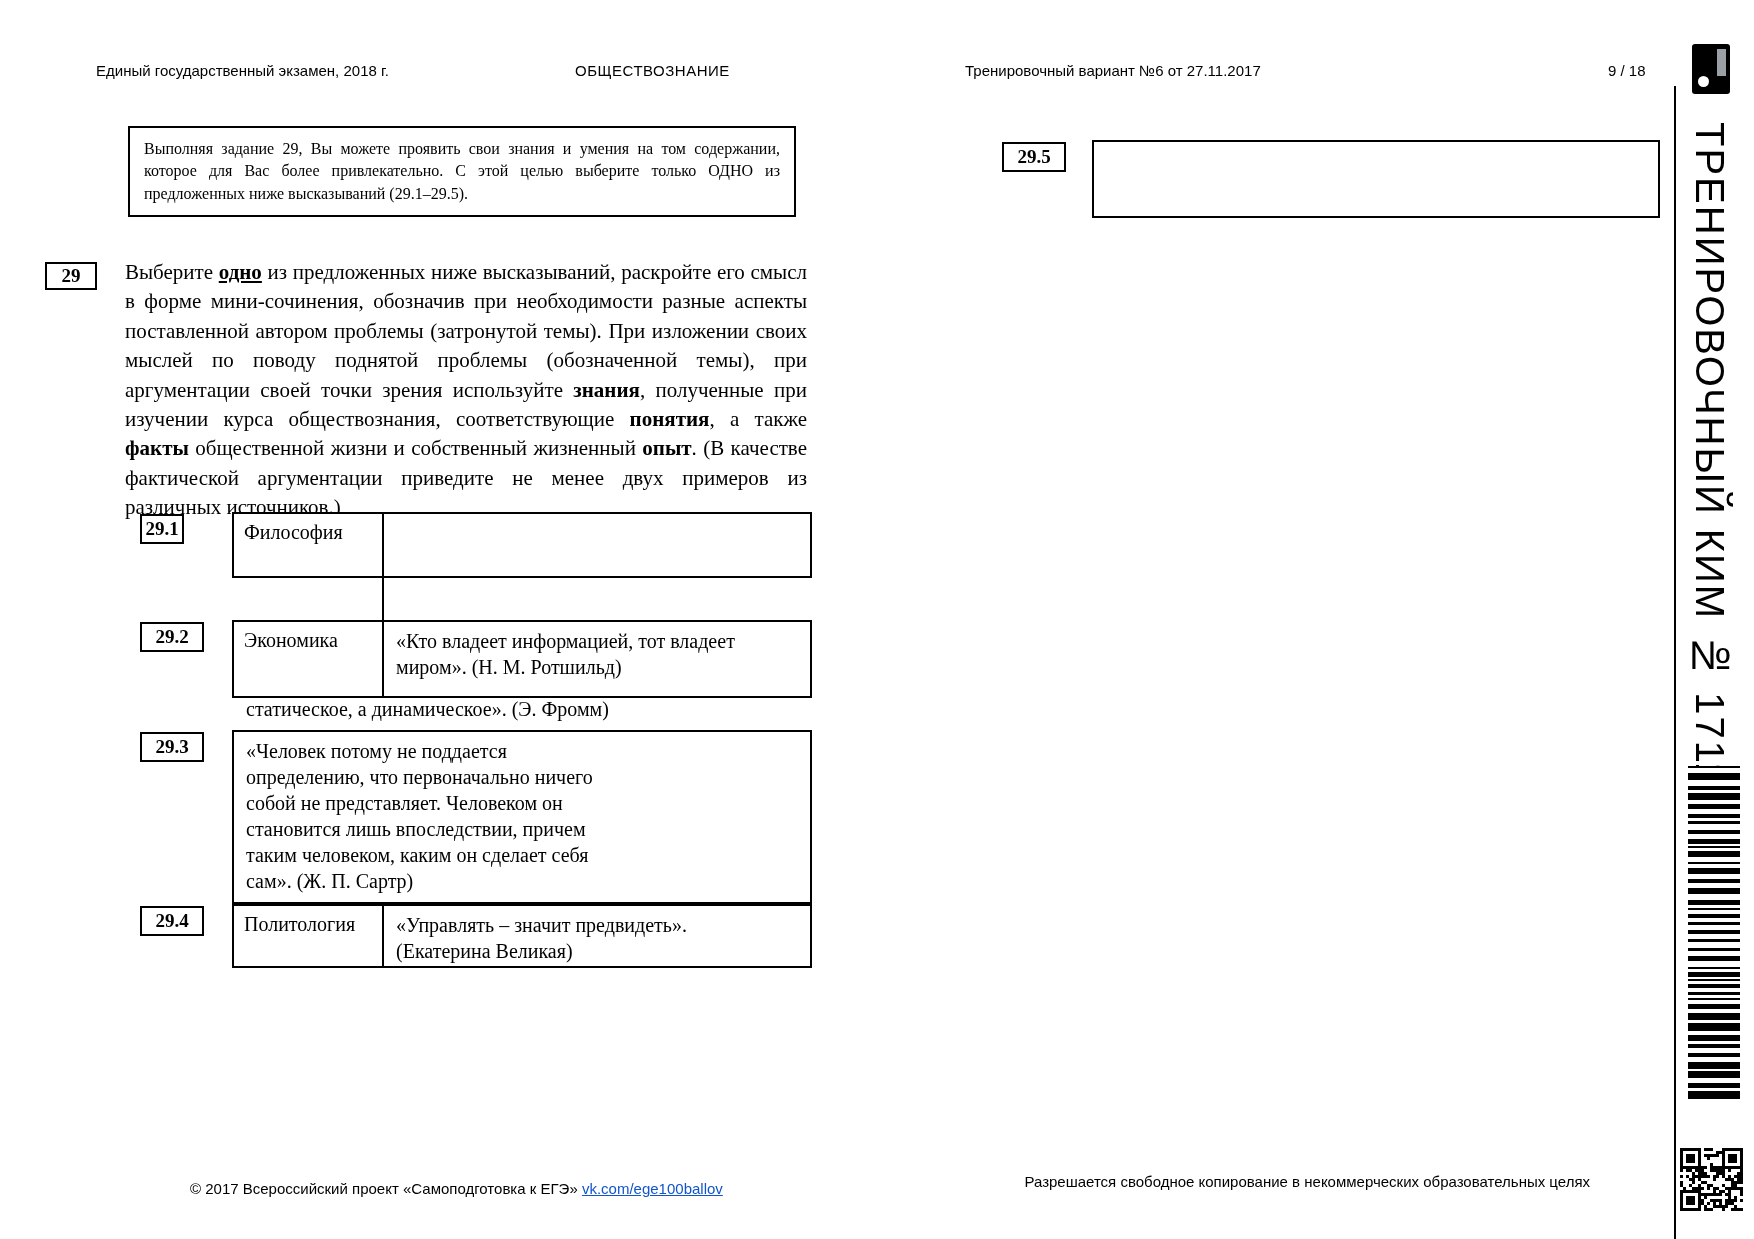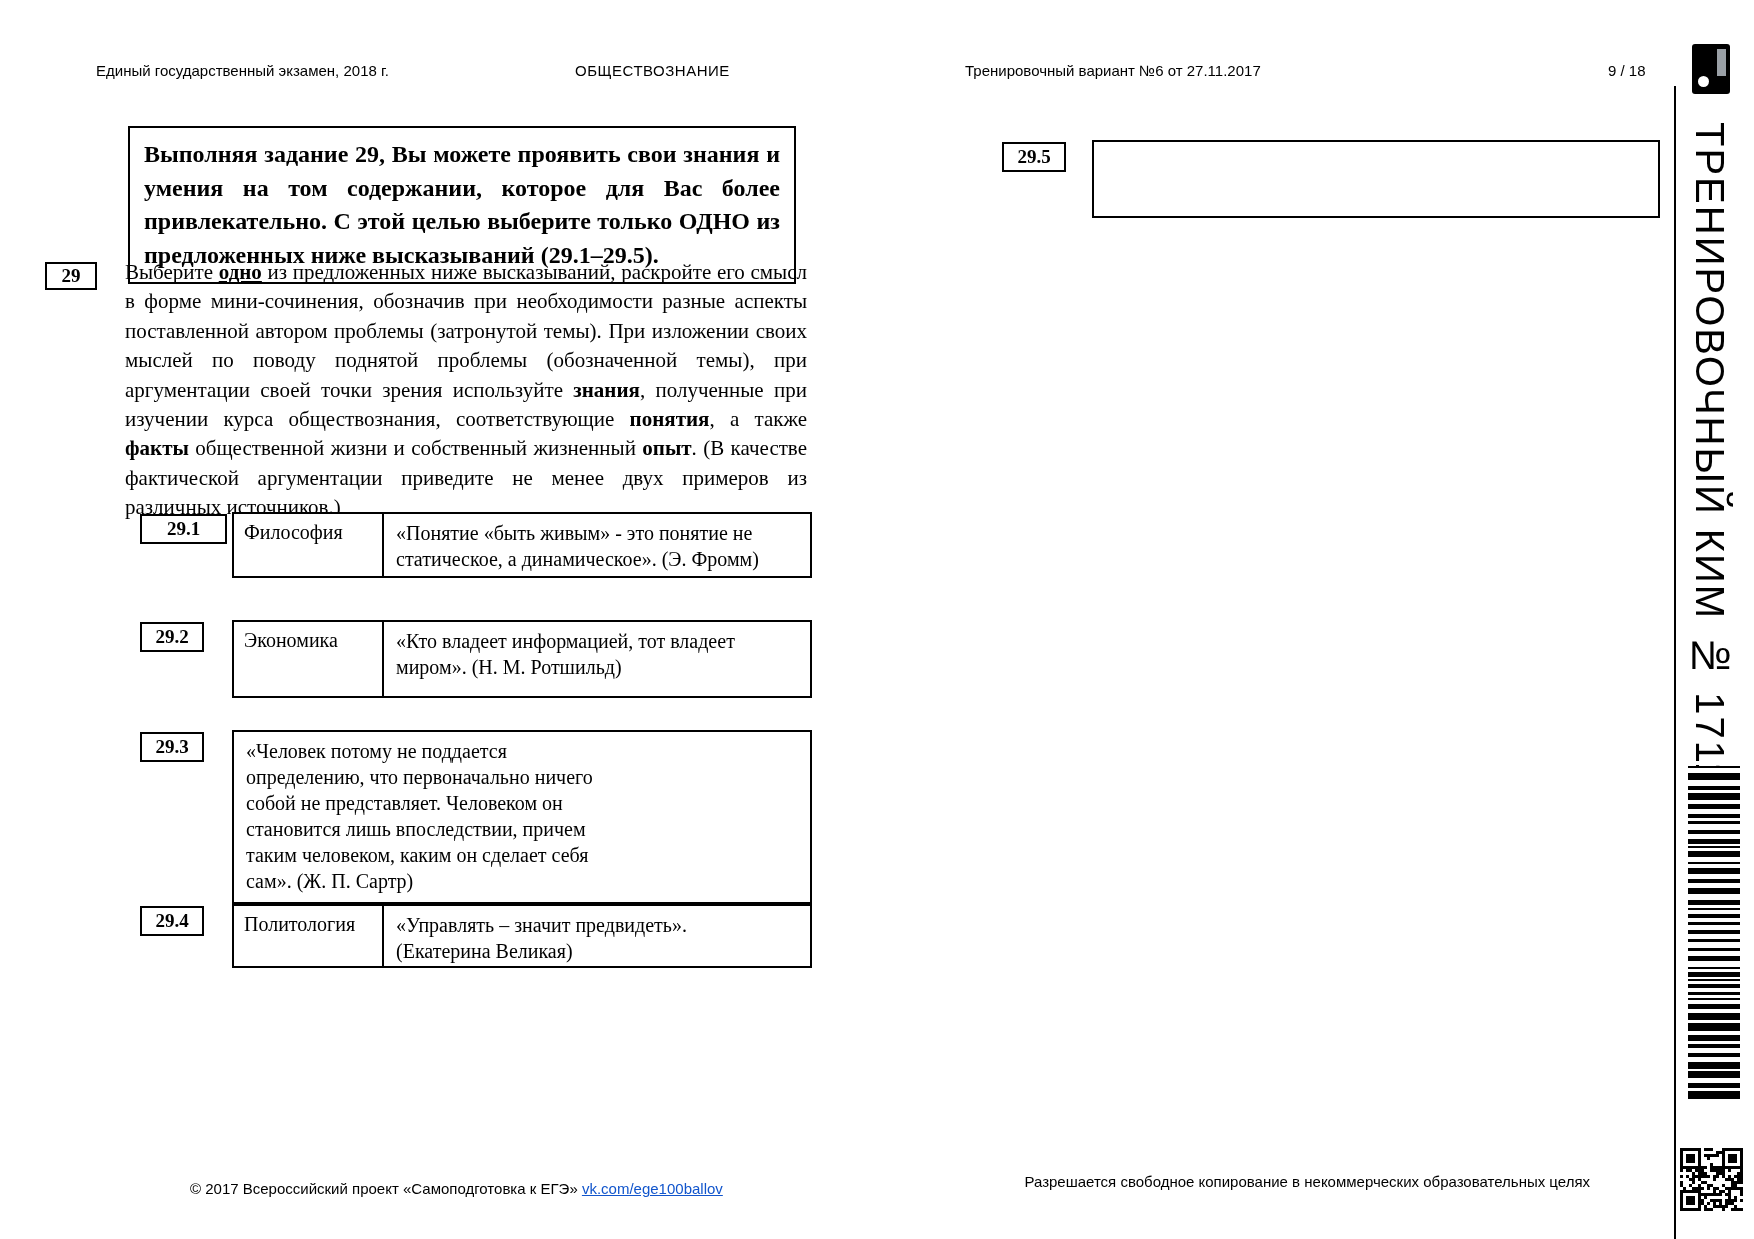--- a/index.html
+++ b/index.html
@@ -6,21 +6,21 @@
   html,body { background:#fff; }
   body {
     width:1754px; height:1239px; position:relative; overflow:hidden;
     font-family:"Liberation Serif", serif; color:#000;
   }
   .abs { position:absolute; }
   .sans { font-family:"Liberation Sans", sans-serif; }
   .hdr { font-size:15px; white-space:nowrap; }
   .intro-box {
     border:2px solid #000; padding:10px 14px;
-    font-weight:bold; font-size:24px; line-height:1.4; text-align:justify;
+    font-weight:normal; font-size:16px; line-height:1.4; text-align:justify;
   }
   .num-box {
     border:2px solid #000; font-weight:bold; font-size:19px;
     display:flex; align-items:center; justify-content:center; background:#fff;
   }
   .para { font-size:21px; line-height:1.4; text-align:justify; }
   .opt-table { border:2px solid #000; display:flex; align-items:stretch; background:#fff; }
   .opt-cat {
     width:150px; flex:0 0 150px; border-right:2px solid #000;
     padding:6px 10px; font-size:20px; line-height:1.28;
@@ -340,22 +340,22 @@
     <div style="position: absolute; left: 54px; top: 60px; width: 3px; height: 3px; background: rgb(0, 0, 0);"></div>
     <div style="position: absolute; left: 57px; top: 60px; width: 3px; height: 3px; background: rgb(0, 0, 0);"></div>
     <div style="position: absolute; left: 60px; top: 60px; width: 3px; height: 3px; background: rgb(0, 0, 0);"></div>
   </div>
 
 <div class="abs intro-box" style="left:128px; top:126px; width:668px;">Выполняя задание 29, Вы можете проявить свои знания и умения на том содержании, которое для Вас более привлекательно. С этой целью выберите только ОДНО из предложенных ниже высказываний  (29.1–29.5).</div>
 
 <div class="abs num-box" style="left:45px; top:262px; width:52px; height:28px;">29</div>
 <div class="abs para" style="left:125px; top:258px; width:682px;"><span>Выберите </span><span style="font-weight: 700; text-decoration: underline;">одно</span><span> из предложенных ниже высказываний, раскройте его смысл в форме мини-сочинения, обозначив при необходимости разные аспекты поставленной автором проблемы (затронутой темы).  При изложении своих мыслей по поводу поднятой проблемы (обозначенной темы), при аргументации своей точки зрения используйте </span><span style="font-weight: 700;">знания</span><span>, полученные при изучении курса обществознания, соответствующие </span><span style="font-weight: 700;">понятия</span><span>, а также </span><span style="font-weight: 700;">факты</span><span> общественной жизни и собственный жизненный </span><span style="font-weight: 700;">опыт</span><span>. (В качестве фактической аргументации приведите не менее  двух примеров из различных источников.)</span></div>
 
-<div class="abs num-box" style="left:140px; top:514px; width:87px; height:30px;">29.1</div>
-<div class="abs opt-table" style="left:232px; top:512px; width:580px; height:66px;">
+<div class="abs num-box" style="left:140px; top:514px; width:44px; height:30px;">29.1</div>
+<div class="abs opt-table" style="left:232px; top:512px; width:580px; height:66px;flex-direction:column;">
   <div class="opt-cat">Философия</div>
   <div class="opt-quote">«Понятие «быть живым» - это понятие не
 статическое, а динамическое». (Э. Фромм)</div>
 </div>
 
 <div class="abs num-box" style="left:140px; top:622px; width:64px; height:30px;">29.2</div>
 <div class="abs opt-table" style="left:232px; top:620px; width:580px; height:78px;">
   <div class="opt-cat">Экономика</div>
   <div class="opt-quote">«Кто владеет информацией, тот владеет
 миром». (Н. М. Ротшильд)</div>

